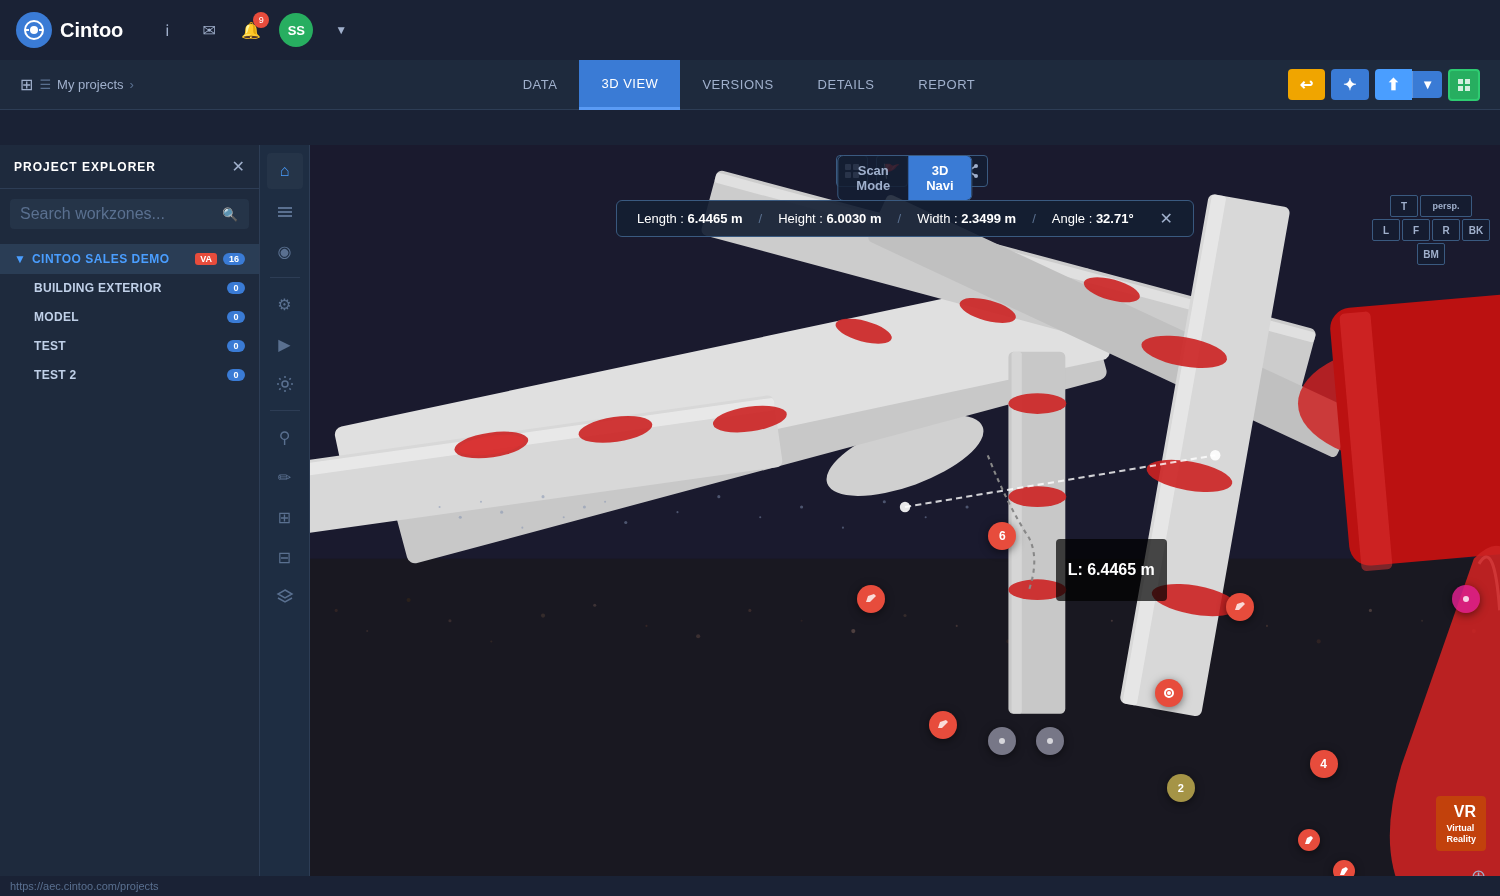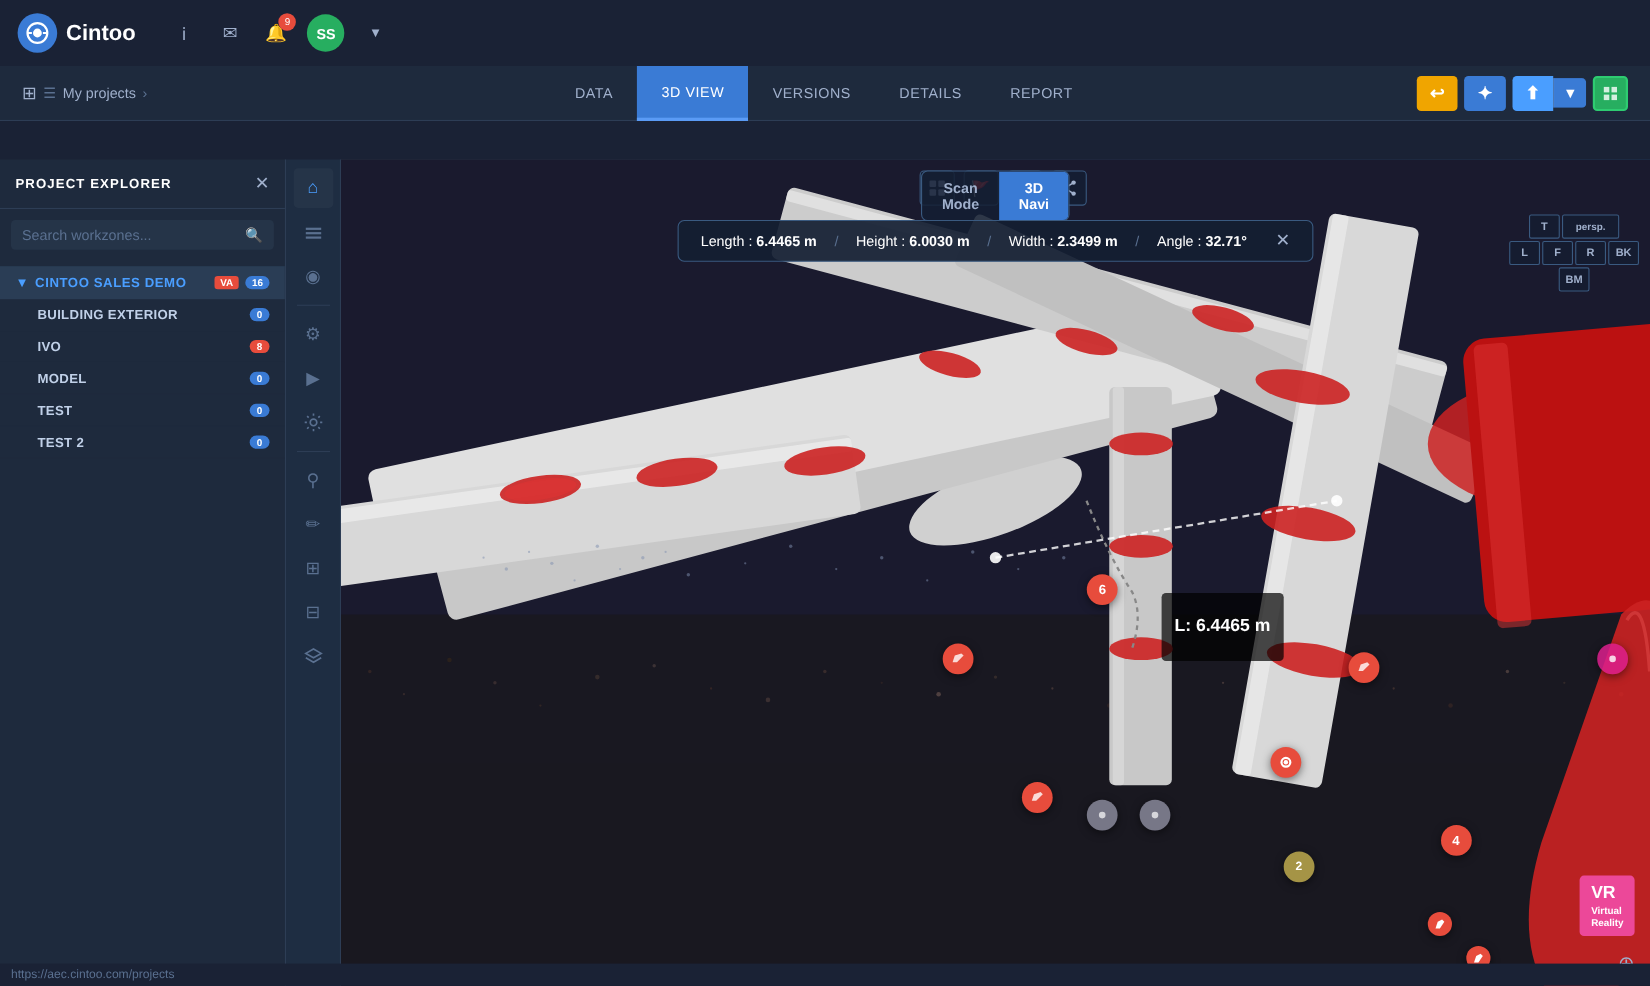--- a/index.html
+++ b/index.html
@@ -174,21 +174,21 @@
       background: #253448;
       border-radius: 4px;
       padding: 6px 10px;
       gap: 8px;
     }
     .search-bar input {
       background: transparent;
       border: none;
       outline: none;
       color: #a3a3a3;
-      font-size: 13px;
+      font-size: 16px;
       flex: 1;
       width: 100%;
     }
     .search-bar input::placeholder { color: #5a7090; }
     .search-icon { color: #5a7090; font-size: 13px; }
 
     .project-tree { flex: 1; overflow-y: auto; padding: 5px 0; }
     .project-root {
       display: flex;
       align-items: center;
@@ -377,31 +377,31 @@
       box-shadow: 0 2px 8px rgba(0,0,0,0.5);
     }
     .marker.pink { background: #e91e8c; }
     .marker.gray { background: rgba(150,150,170,0.7); }
 
     
     .vr-btn {
       position: absolute;
       bottom: 60px;
       right: 10px;
-      background: #ec4899;
+      background: #c2410c;
       color: white;
       padding: 6px 10px;
       border-radius: 4px;
       font-size: 10px;
       font-weight: 700;
       cursor: pointer;
       z-index: 50;
       display: flex;
       flex-direction: column;
-      align-items: flex-start;
+      align-items: flex-end;
       gap: 2px;
       line-height: 1.2;
     }
 
     
     .status-bar {
       position: absolute;
       bottom: 0;
       left: 0;
       right: 0;
@@ -551,24 +551,20 @@
       <div class="project-root">
         <span style="color:#4a9eff; font-size:12px;">▼</span>
         <span class="project-root-name">CINTOO SALES DEMO</span>
         <span class="tag-va">VA</span>
         <span class="tag-count blue">16</span>
       </div>
 
       <div class="tree-item">
         <span class="tree-item-name">BUILDING EXTERIOR</span>
         <span class="tag-count blue">0</span>
-      </div>
-      <div class="tree-item">
-        <span class="tree-item-name">IVO</span>
-        <span class="tag-count red">8</span>
       </div>
       <div class="tree-item">
         <span class="tree-item-name">MODEL</span>
         <span class="tag-count blue">0</span>
       </div>
       <div class="tree-item">
         <span class="tree-item-name">TEST</span>
         <span class="tag-count blue">0</span>
       </div>
       <div class="tree-item">

